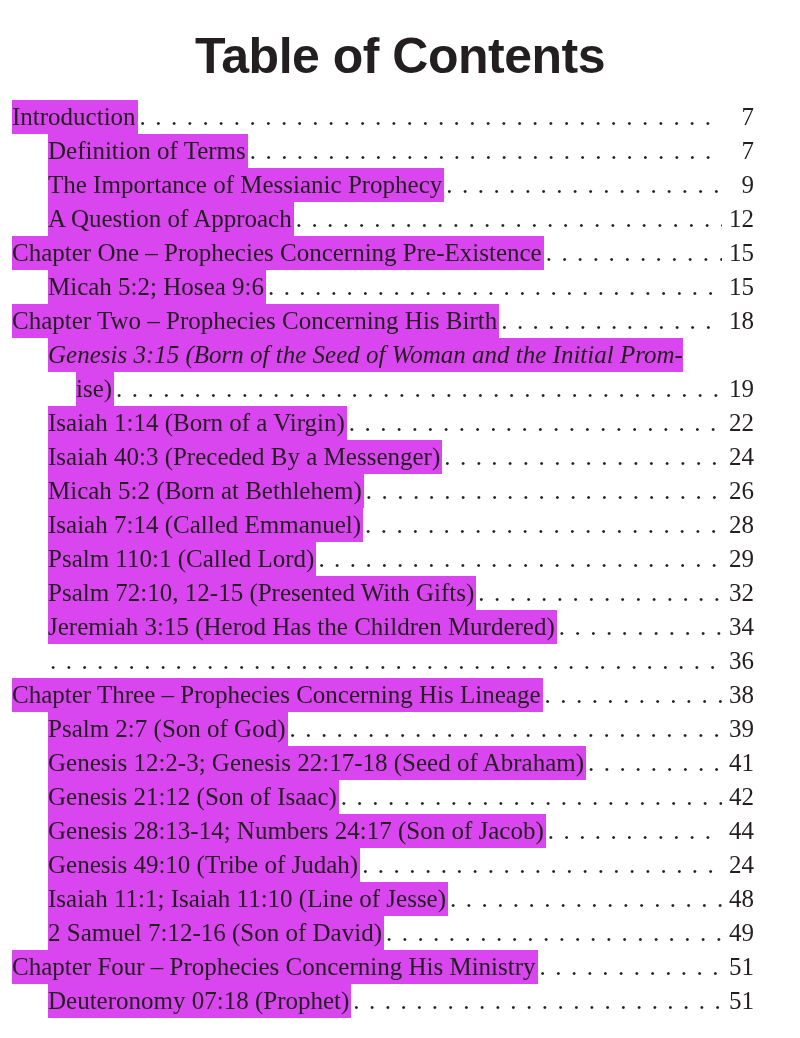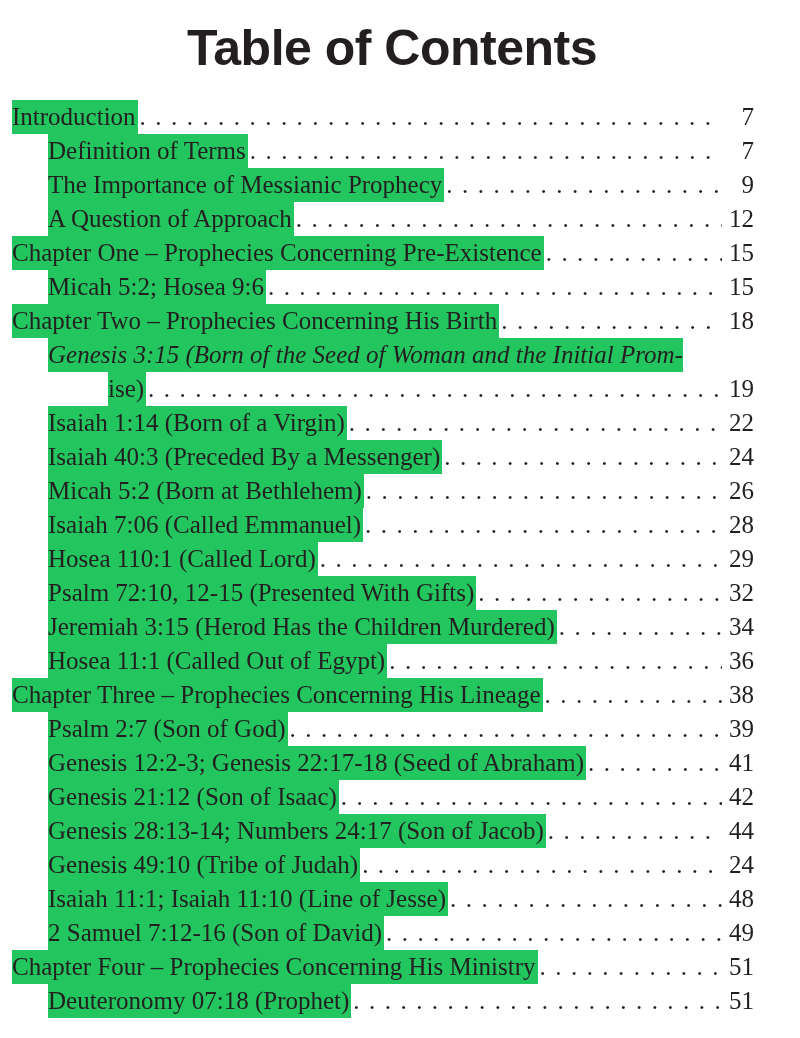--- a/index.html
+++ b/index.html
@@ -19,21 +19,21 @@
       left: 0;
       top: 14px;
       width: 776px;
       text-align: center;
       font-family: "Liberation Sans", sans-serif;
       font-weight: bold;
       font-size: 50px;
       line-height: 60px;
       letter-spacing: -0.5px;
       color: #231f20;
-      margin: 4px;
+      margin: 12px;
     }
     .toc {
       position: absolute;
       left: 0;
       top: 100px;
       width: 800px;
       font-family: "Liberation Serif", serif;
       font-size: 25px;
       line-height: 34px;
       color: #231f20;
@@ -41,24 +41,24 @@
     .row {
       position: relative;
       height: 34px;
       display: flex;
       align-items: baseline;
       white-space: nowrap;
       overflow: hidden;
     }
     .row.l1 { padding-left: 12px; }
     .row.l2 { padding-left: 48px; }
-    .row.cont { padding-left: 108px; }
+    .row.cont { padding-left: 76px; }
     .row .label {
       flex: 0 0 auto;
-      background: #22c55e;
+      background: #d946ef;
       padding-right: 2px;
     }
     .row .leader {
       flex: 1 1 auto;
       overflow: hidden;
       letter-spacing: 7.6px;
       padding-left: 2px;
     }
     .row .leader::before {
       content: ". . . . . . . . . . . . . . . . . . . . . . . . . . . . . . . . . . . . . . . . . . . . . . . . . . . . . . . . . . . . . . . . . . . . . . . . . . . . . . . . . . . . . . . . . . . . . . . . . . . . . . . . . . . . . . . . . . . . . . . . . . . . . . . . . . . . . . . . . . . . . . . . . .";
@@ -138,41 +138,40 @@
     <span class="label">Isaiah 40:3 (Preceded By a Messenger)</span>
     <span class="leader"></span>
     <span class="page">24</span>
   </div>
   <div class="row l2">
     <span class="label">Micah 5:2 (Born at Bethlehem)</span>
     <span class="leader"></span>
     <span class="page">26</span>
   </div>
   <div class="row l2">
-    <span class="label">Isaiah 7:06 (Called Emmanuel)</span>
+    <span class="label">Isaiah 7:14 (Called Emmanuel)</span>
     <span class="leader"></span>
     <span class="page">28</span>
   </div>
   <div class="row l2">
-    <span class="label">Hosea 110:1 (Called Lord)</span>
+    <span class="label">Psalm 110:1 (Called Lord)</span>
     <span class="leader"></span>
     <span class="page">29</span>
   </div>
   <div class="row l2">
     <span class="label">Psalm 72:10, 12-15 (Presented With Gifts)</span>
     <span class="leader"></span>
     <span class="page">32</span>
   </div>
   <div class="row l2">
     <span class="label">Jeremiah 3:15 (Herod Has the Children Murdered)</span>
     <span class="leader"></span>
     <span class="page">34</span>
   </div>
   <div class="row l2">
-    <span class="label">Hosea 11:1 (Called Out of Egypt)</span>
     <span class="leader"></span>
     <span class="page">36</span>
   </div>
 
   <div class="row l1">
     <span class="label">Chapter Three – Prophecies Concerning His Lineage</span>
     <span class="leader"></span>
     <span class="page">38</span>
   </div>
   <div class="row l2">

